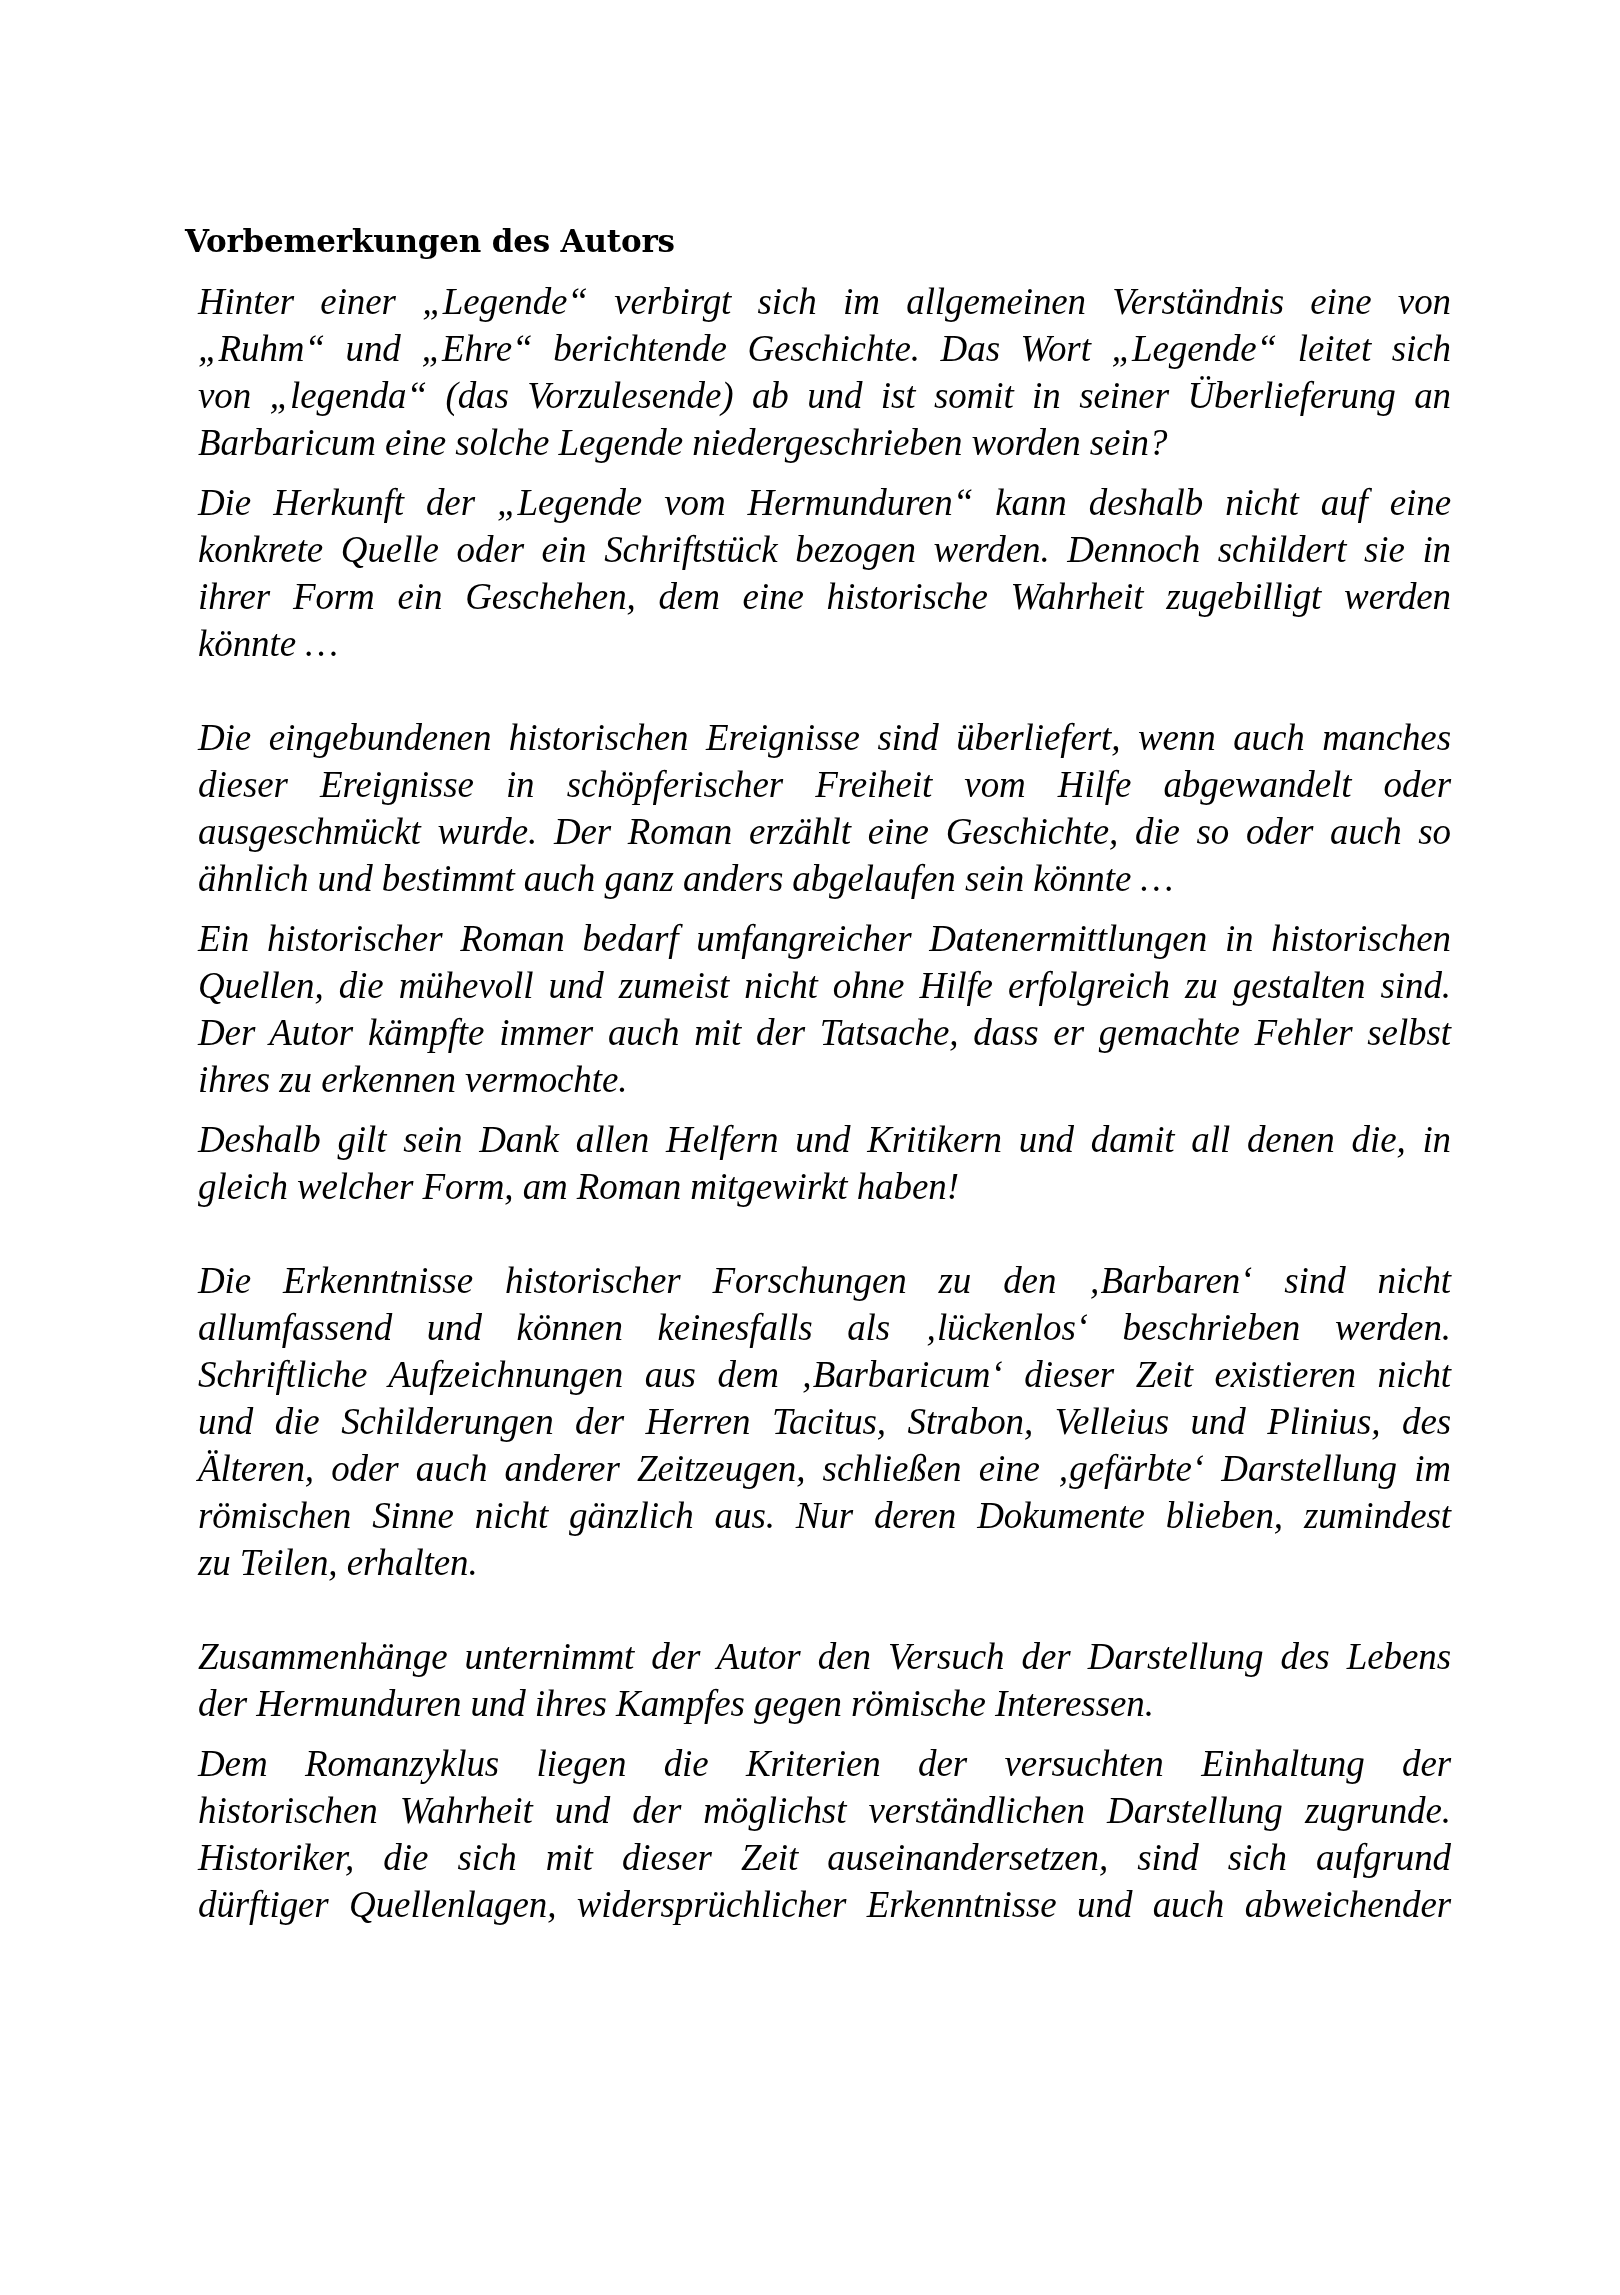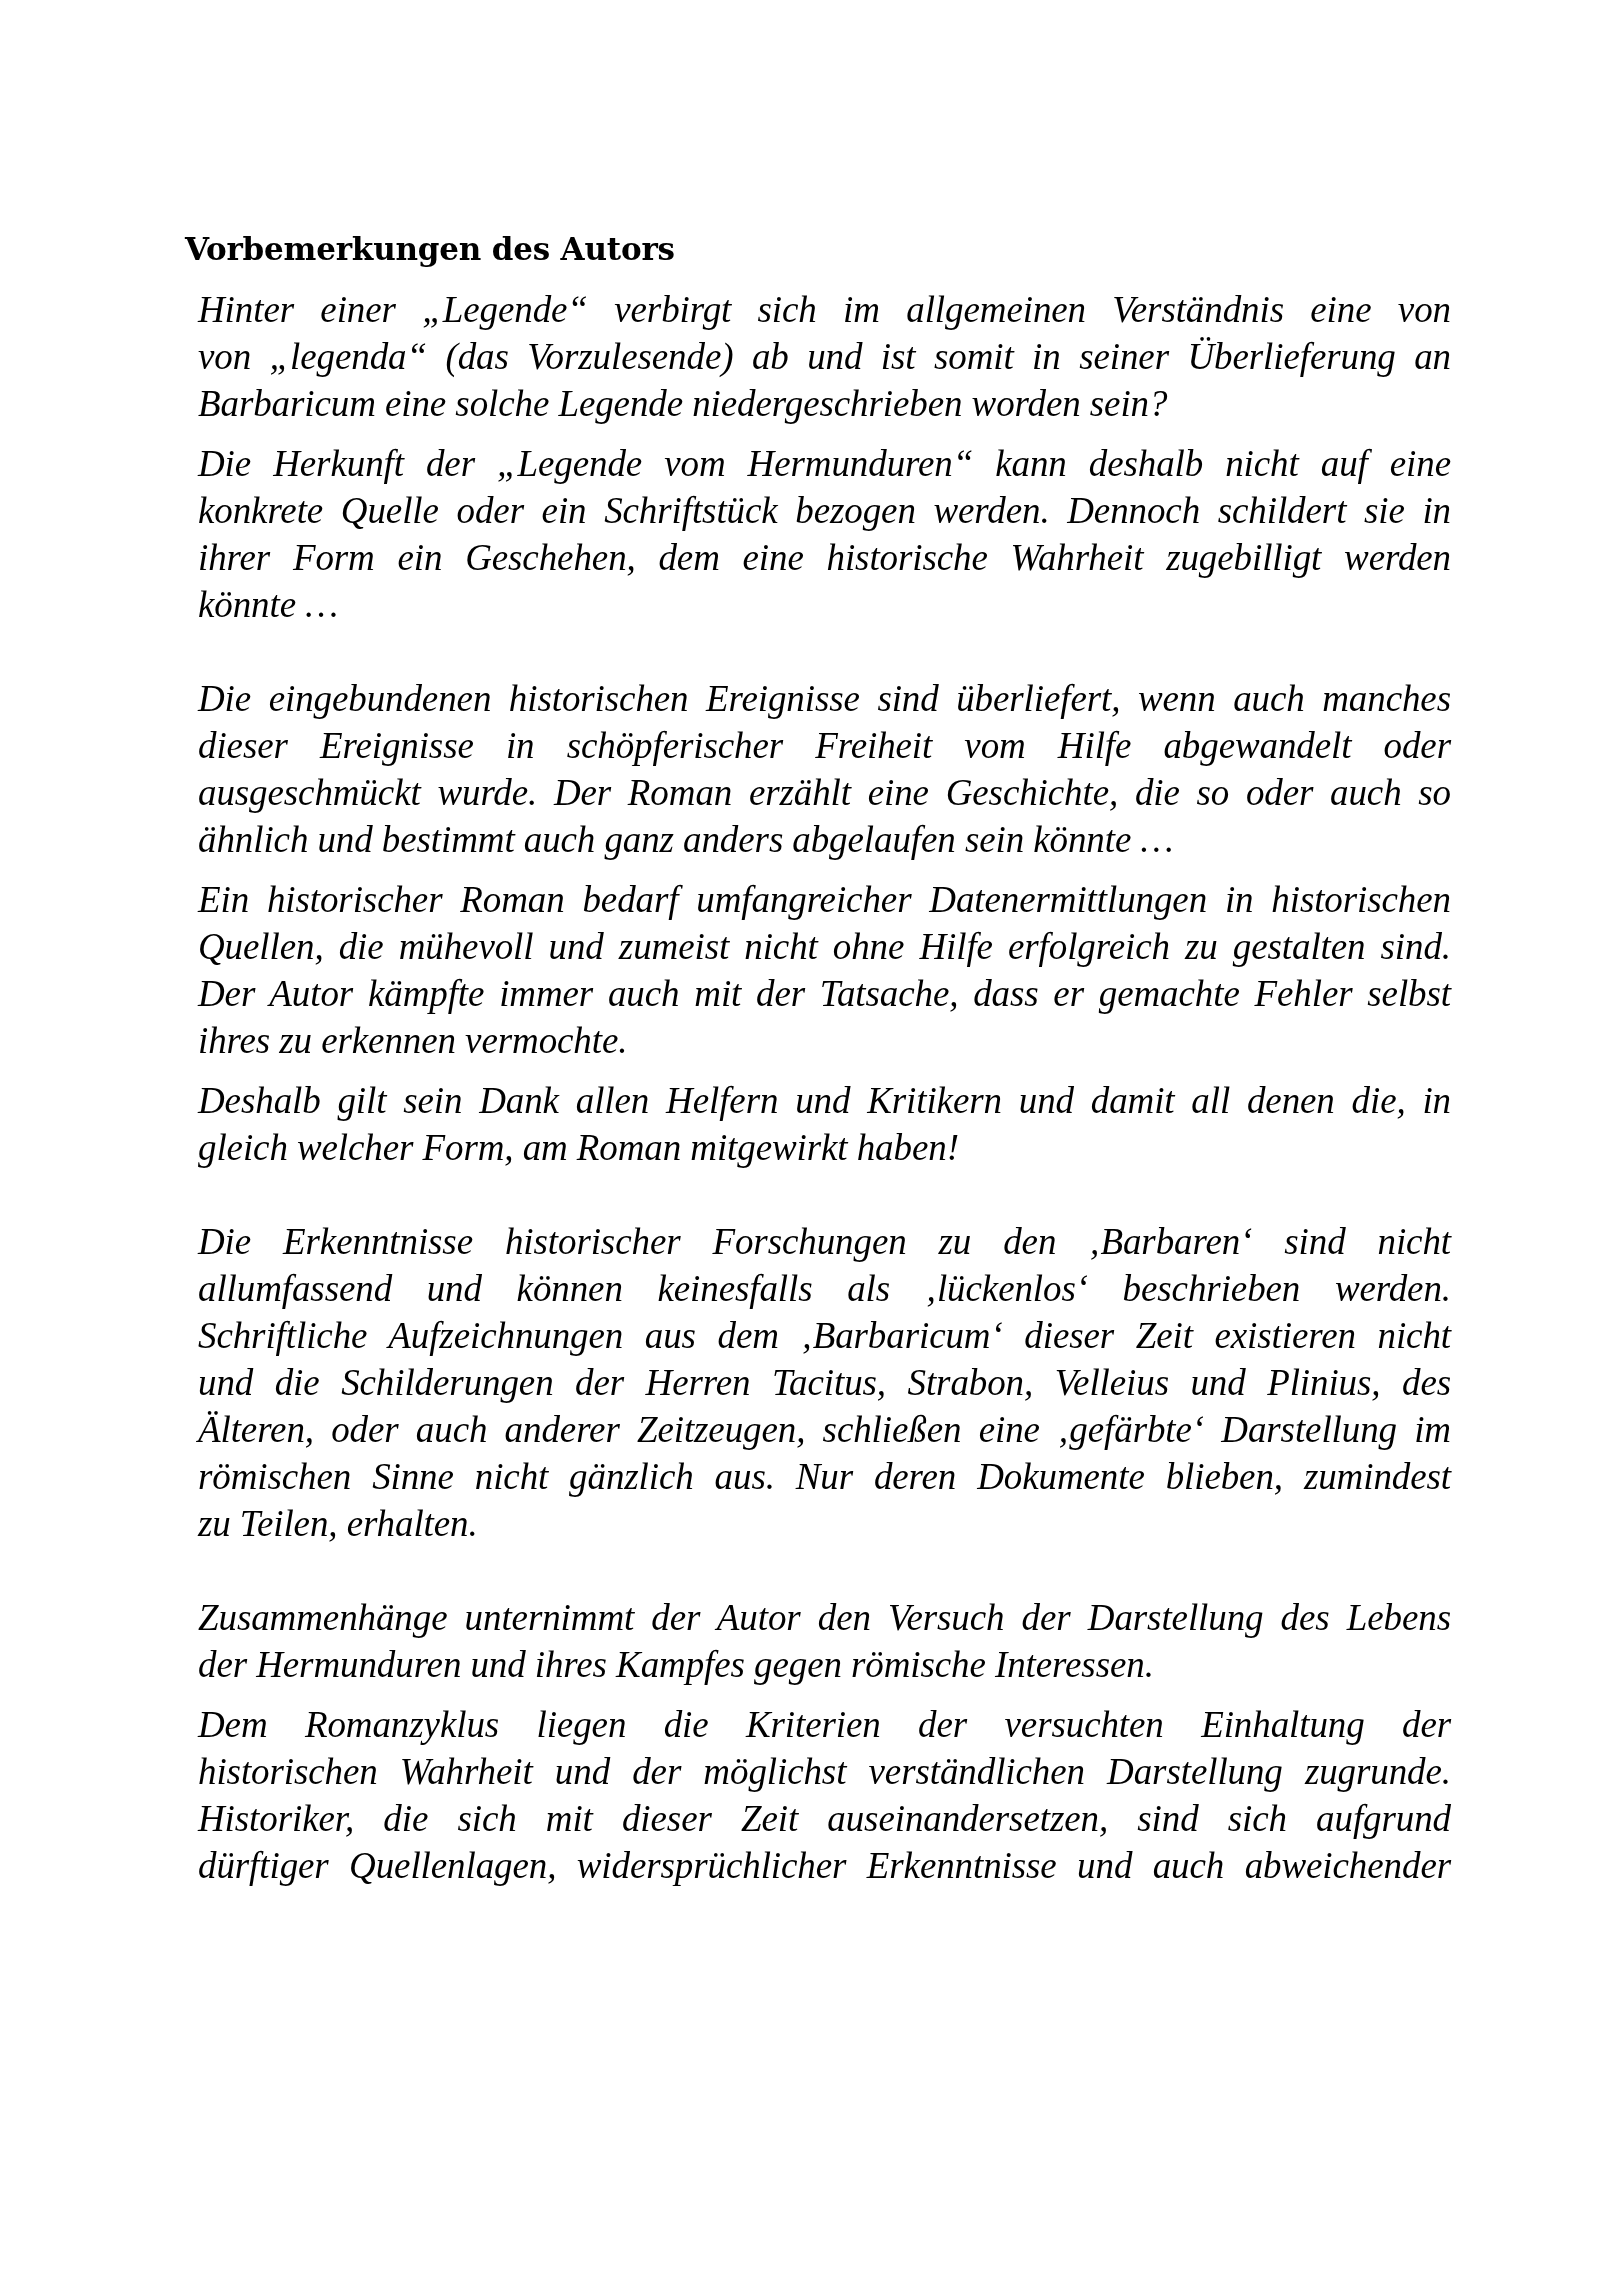--- a/index.html
+++ b/index.html
@@ -11,21 +11,21 @@
       width: 1620px;
       height: 2295px;
       position: relative;
       overflow: hidden;
       font-family: "DejaVu Serif", "Liberation Serif", serif;
       color: #000000;
     }
     .page {
       position: absolute;
       left: 185px;
-      top: 226px;
+      top: 218px;
       width: 1279px;
     }
     .heading {
       font-family: "DejaVu Serif", "Liberation Serif", serif;
       font-weight: bold;
       font-size: 31px;
       line-height: 46px;
       margin: 0 0 14px 0;
       letter-spacing: -0.2px;
     }
@@ -54,20 +54,21 @@
     }
   </style>
 </head>
 <body>
 
 <div class="page">
   <h1 class="heading">Vorbemerkungen des Autors</h1>
 
   <div class="para">
     <span class="line">Hinter einer „Legende“ verbirgt sich im allgemeinen Verständnis eine von</span>
+    <span class="line">„Ruhm“ und „Ehre“ berichtende Geschichte.  Das Wort „Legende“ leitet sich</span>
     <span class="line">von „legenda“ (das Vorzulesende) ab und ist somit in seiner Überlieferung an</span>
     <span class="line last">Barbaricum eine solche Legende niedergeschrieben worden sein?</span>
   </div>
   <div class="para">
     <span class="line">Die Herkunft der „Legende vom Hermunduren“ kann deshalb nicht auf eine</span>
     <span class="line">konkrete Quelle oder ein Schriftstück bezogen werden. Dennoch schildert sie in</span>
     <span class="line">ihrer Form ein Geschehen, dem eine historische Wahrheit zugebilligt werden</span>
     <span class="line last">könnte …</span>
   </div>
 

